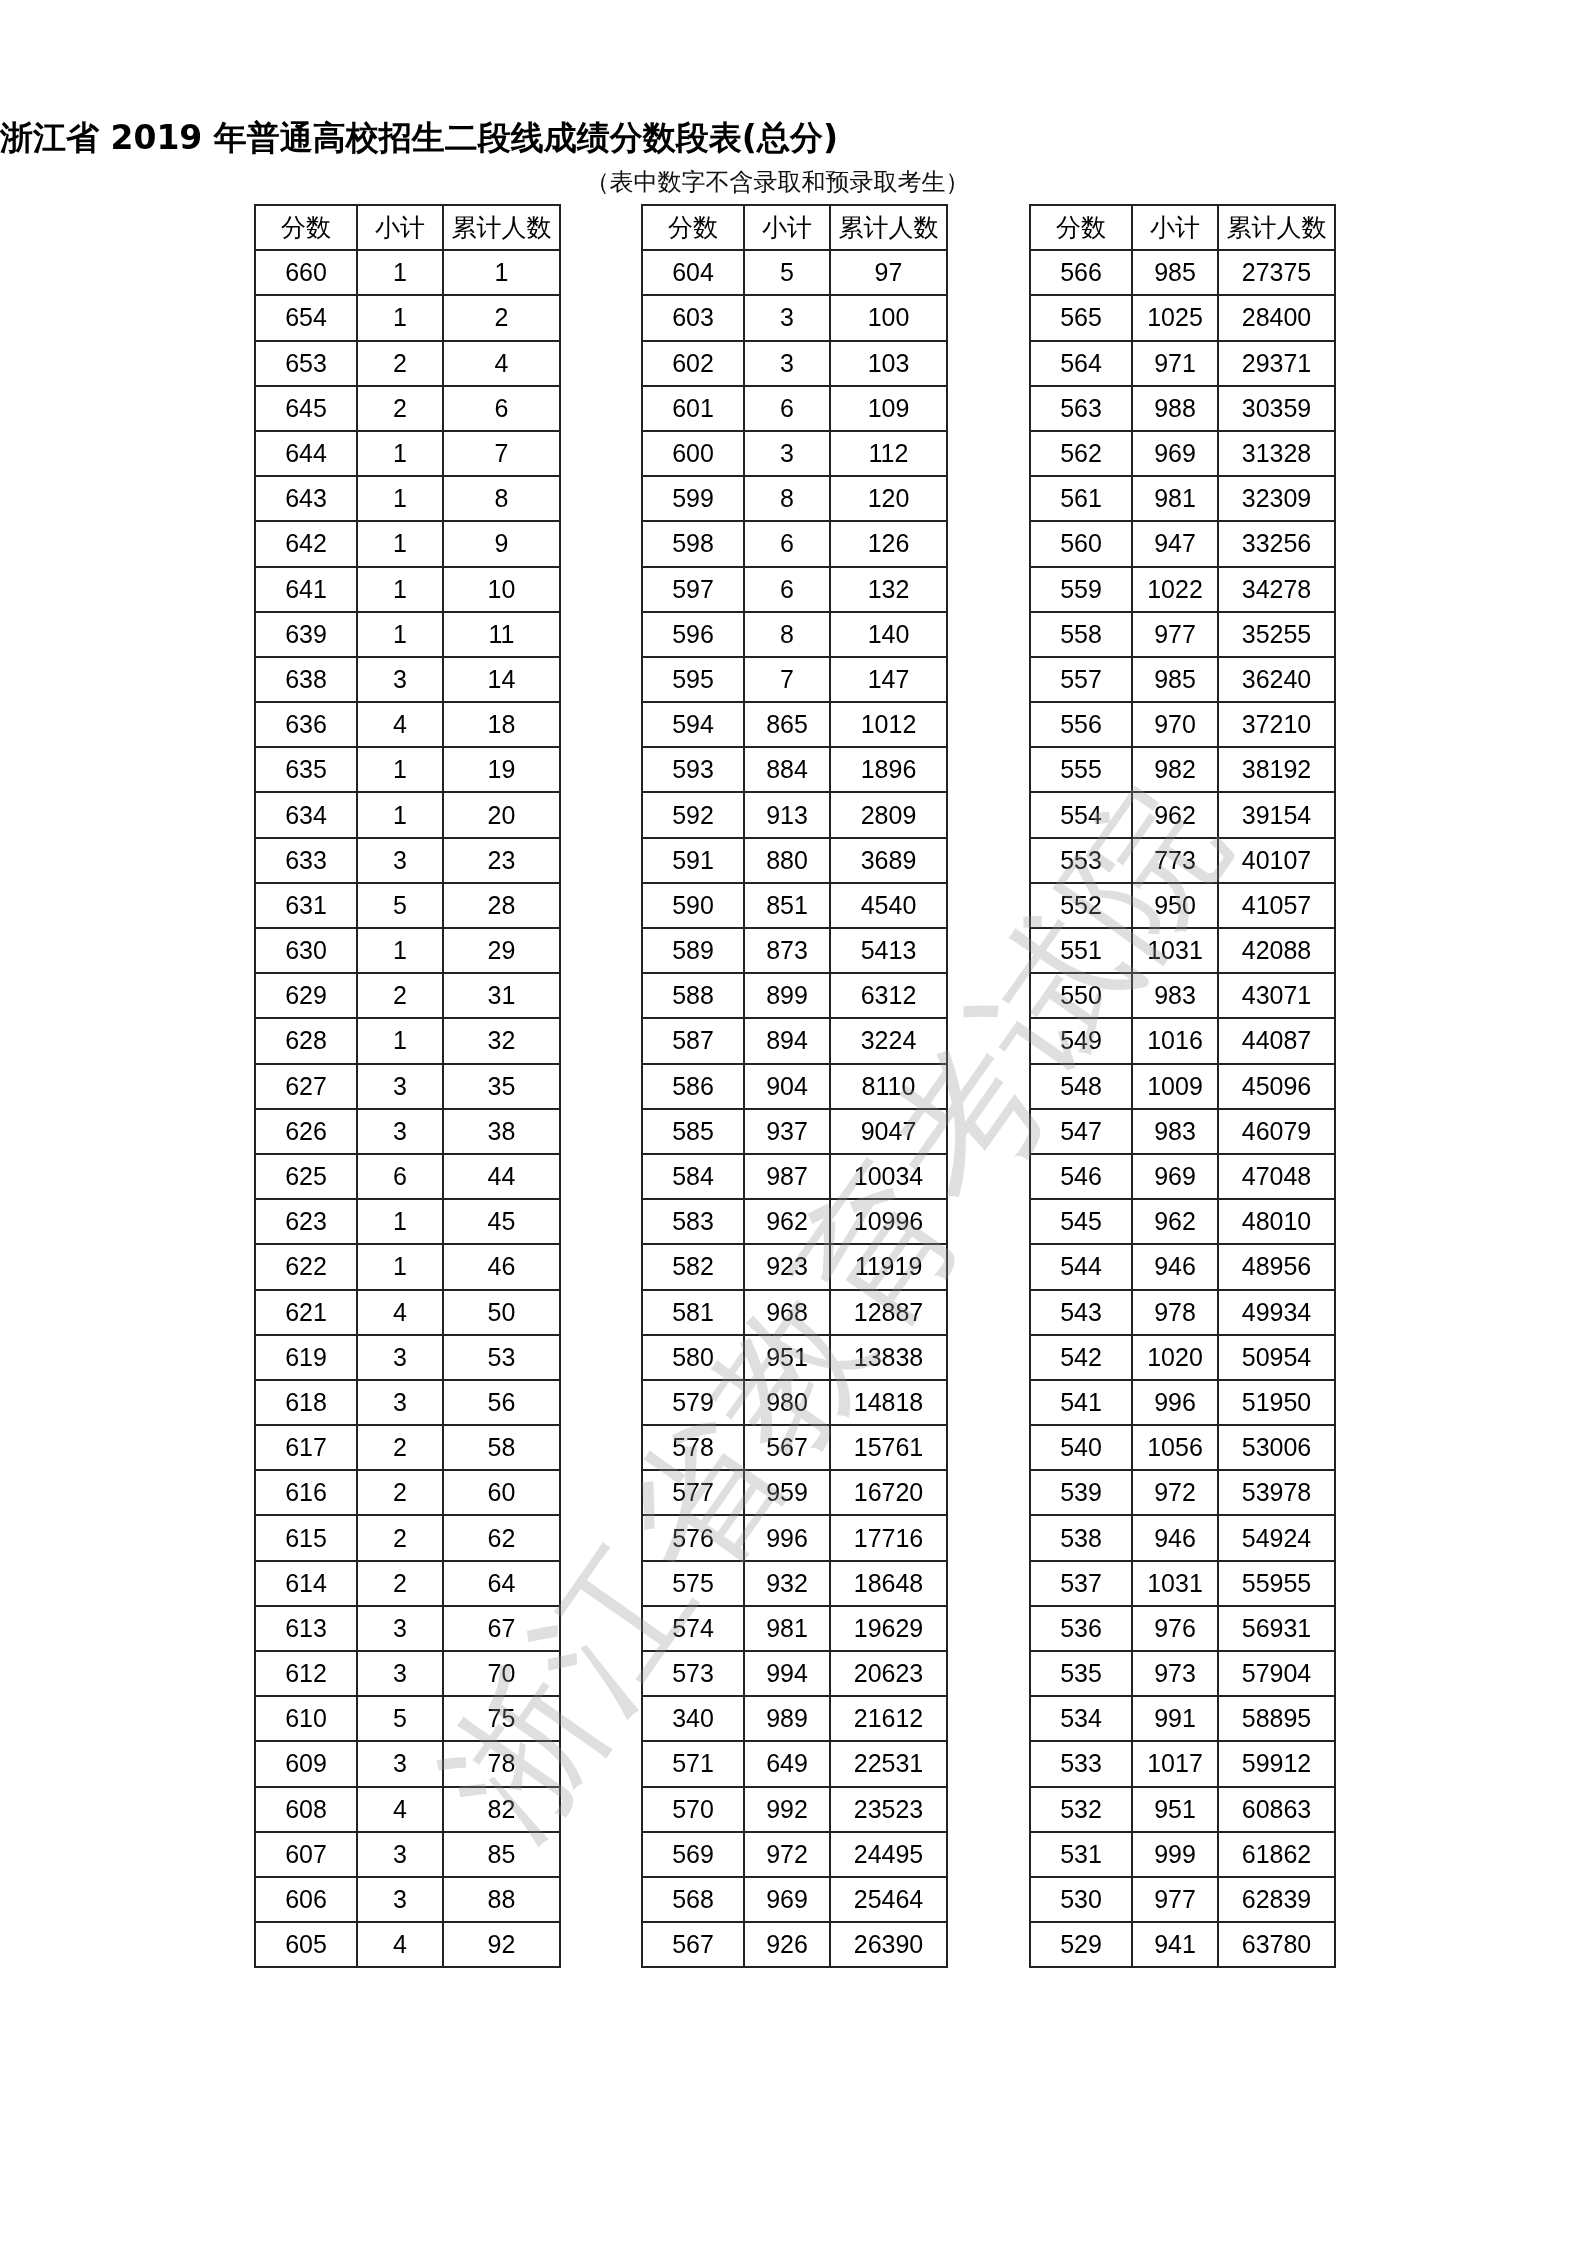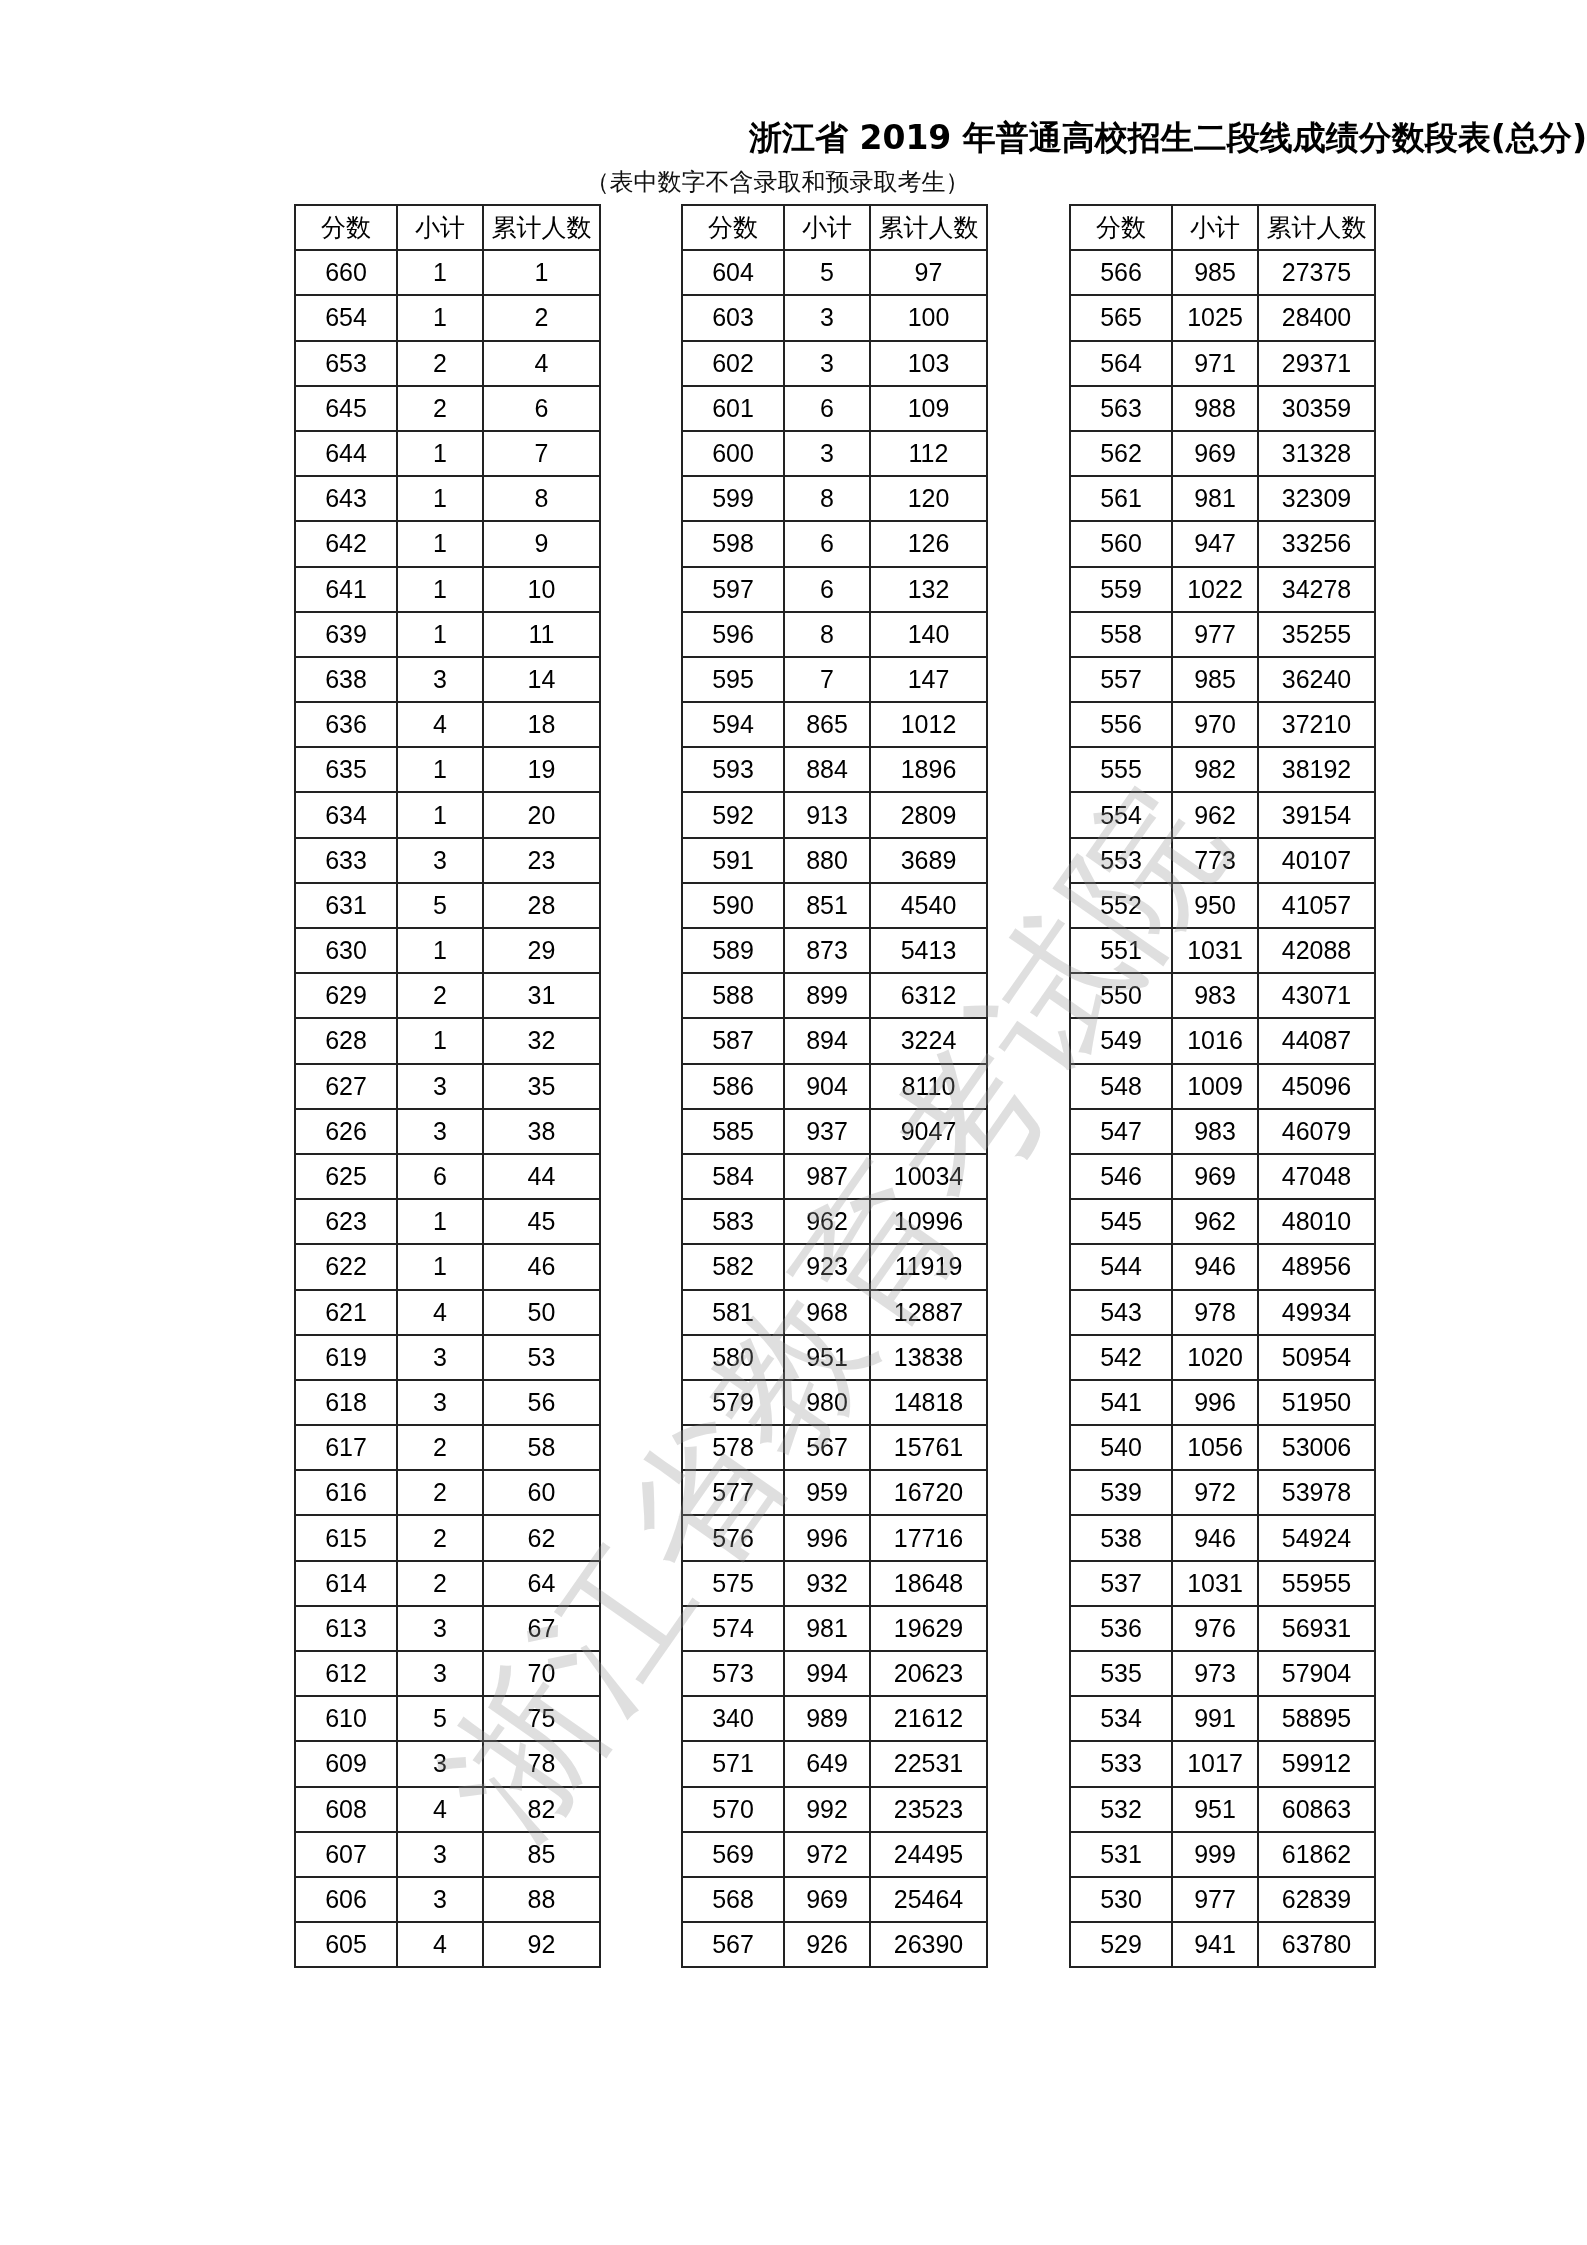--- a/index.html
+++ b/index.html
@@ -1,24 +1,24 @@
 <!DOCTYPE html>
 <html><head>
 <meta charset="utf-8">
 <style>
   html, body { margin: 0; padding: 0; background: #ffffff; }
   body { width: 1587px; height: 2245px; position: relative; overflow: hidden;
          font-family: "Liberation Sans", "DejaVu Sans", sans-serif; color: #000; }
-  .title { position: absolute; left: 0; width: 1587px; top: 116px; text-align: right;
+  .title { position: absolute; left: 0; width: 1587px; top: 116px; text-align: left;
            font-family: "DejaVu Sans", sans-serif; font-weight: bold; font-size: 33px;
            letter-spacing: 0px; line-height: 44px; }
   .subtitle { position: absolute; left: 0; width: 1555px; top: 166px; text-align: center;
            font-family: "DejaVu Serif", serif; font-size: 24px; line-height: 32px; color: #111; }
   table.score { position: absolute; top: 204px; border-collapse: collapse;
-                table-layout: fixed; font-size: 25px; margin-left: 40px; }
+                table-layout: fixed; font-size: 25px; }
   table.score th, table.score td { border: 2px solid #222; text-align: center;
                 padding: 0; height: 43.2px; line-height: 43px; white-space: nowrap; overflow: hidden; }
   table.score th { font-family: "DejaVu Sans", sans-serif; font-weight: normal; font-size: 25px; }
   #t1 { left: 254px; } #t2 { left: 641px; } #t3 { left: 1029px; }
   col.c1 { width: 102px; } col.c2 { width: 86px; } col.c3 { width: 117px; }
   .watermark { position: absolute; left: 210px; top: 1230px; width: 1250px;
                transform: rotate(-55deg); transform-origin: center center;
                font-family: "DejaVu Sans", sans-serif; font-size: 150px; letter-spacing: 4px;
                color: rgba(150,150,150,0.30); white-space: nowrap; pointer-events: none;
                text-align: center; line-height: 160px; z-index: 5; }

